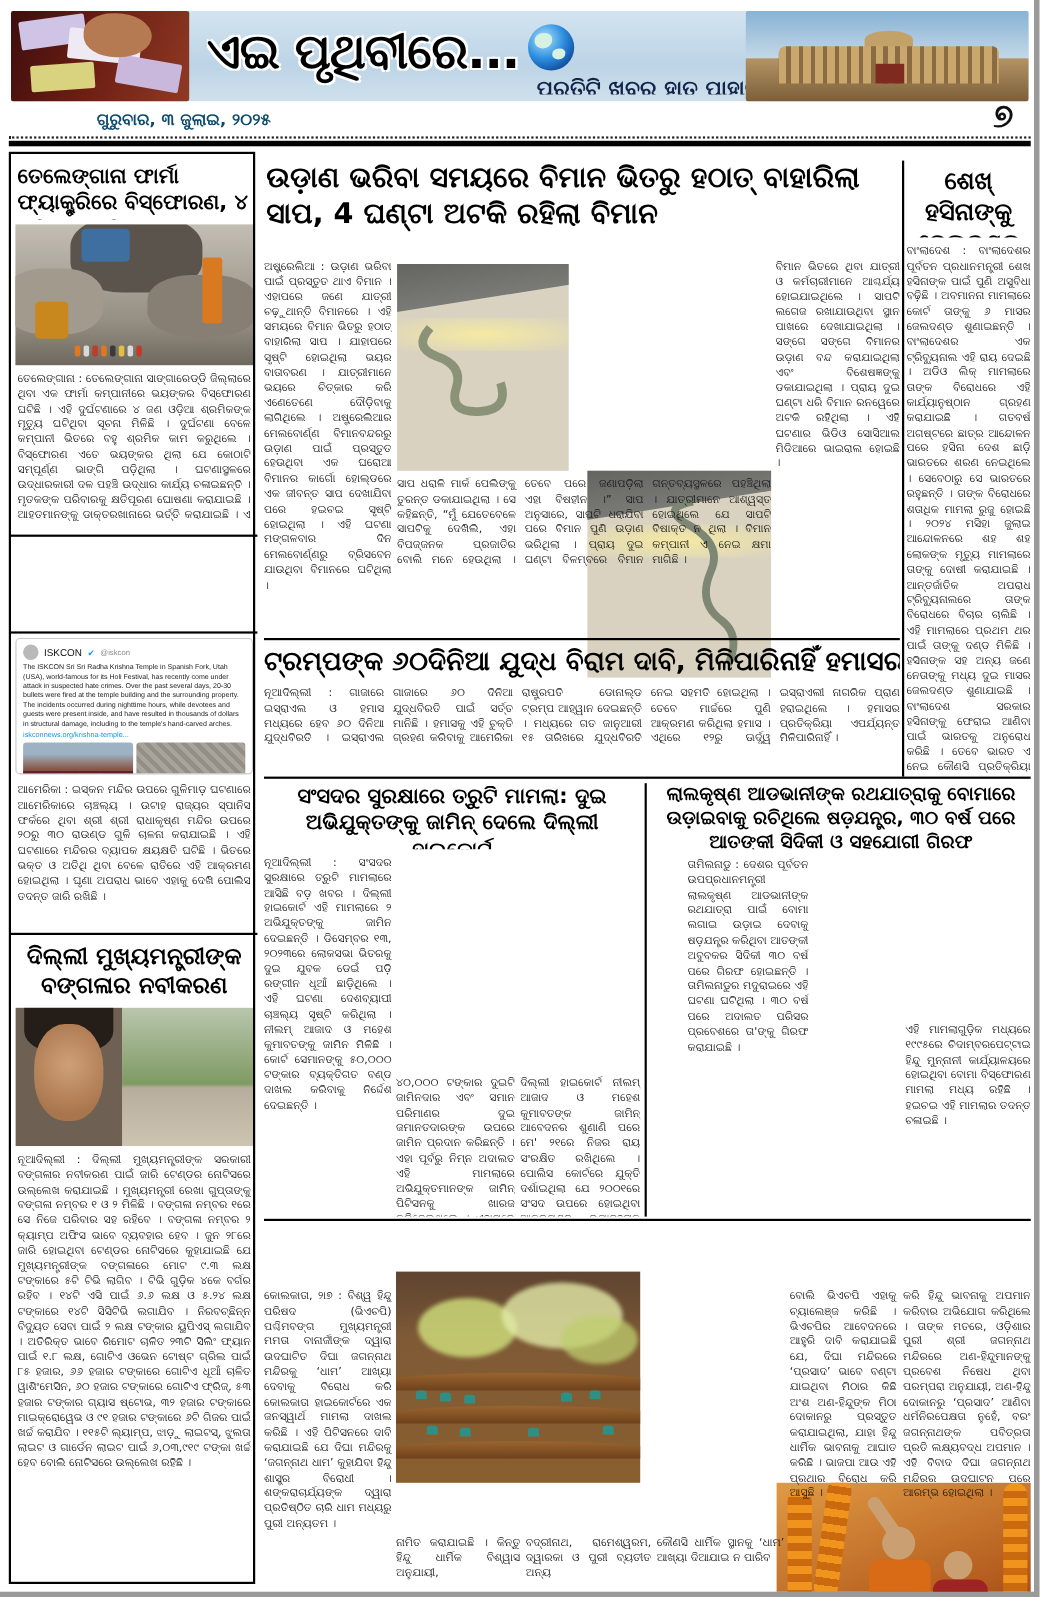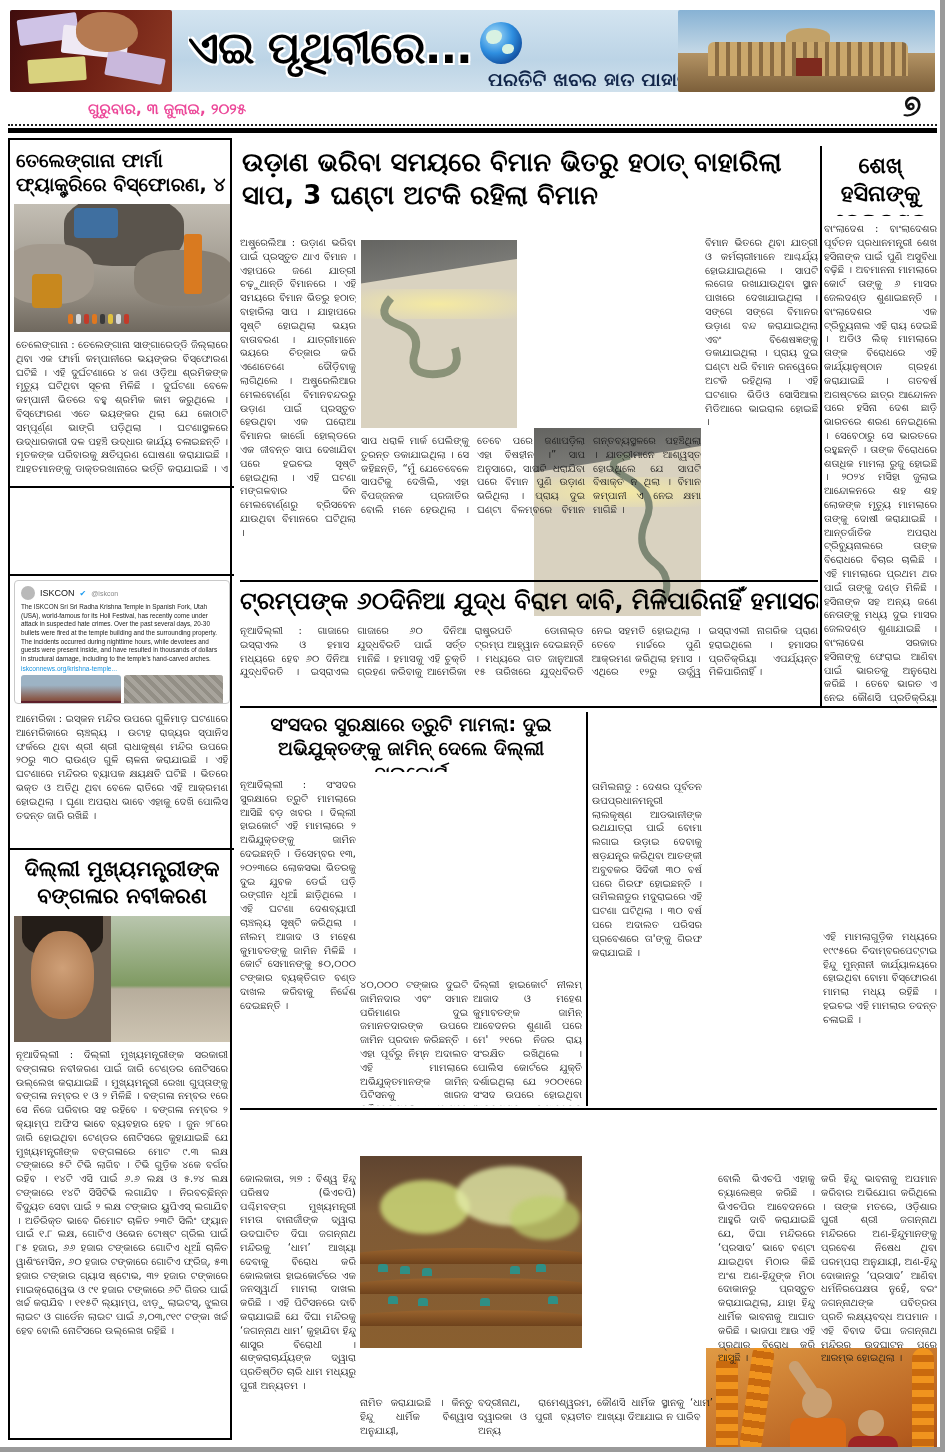--- a/index.html
+++ b/index.html
@@ -17,21 +17,21 @@
   .globe{border-radius:50%;background:radial-gradient(circle at 35% 32%,#aee2fa,#2f8fe0 45%,#0b3f8f 85%);overflow:hidden}
   .globe i{position:absolute;background:#d8f2e2;border-radius:50% 40% 55% 45%}
   .mast-parl{background:linear-gradient(180deg,#87b2d4 0%,#c4d8e6 52%,#b39364 53%,#7c5f3a 100%);overflow:hidden;border-radius:2px}
   .colonnade{position:absolute;background:repeating-linear-gradient(90deg,#caa76c 0 7px,#8a6b42 7px 11px);border-radius:6px 6px 0 0}
   .dome{position:absolute;background:#c2a269;border-radius:50% 50% 0 0}
   .parl-gate{position:absolute;background:#7e2a1e}
   
   .dotline{border-top:2px dotted #222}
   .bar{background:#000}
   .rule{background:#000}
-  .date-txt{font-size:15px;font-weight:bold;color:#ec4899;white-space:nowrap}
+  .date-txt{font-size:15px;font-weight:bold;color:#0c4a6e;white-space:nowrap}
   .pagenum{font-size:30px;font-weight:bold;color:#111}
   .hl{font-weight:bold;color:#000;overflow:hidden;line-height:1.28}
   .hl-c{text-align:center}
   .body-txt{font-size:10px;line-height:1.38;color:#1a1a1a;text-align:justify;overflow:hidden}
   .cols3{column-count:3;column-gap:8px}
   .cols5{column-count:5;column-gap:8px}
   .leftbox{border:2px solid #000}
   
   .explosion-photo{background:linear-gradient(180deg,#c3beb4,#948d82 70%,#6f685e);overflow:hidden}
   .blob{position:absolute;border-radius:40%}
@@ -153,21 +153,21 @@
       <div class="cm-left">
           <div class="cm-hair"></div>
           <div class="cm-face"></div>
         </div>
       <div class="cm-right"></div>
     </div>
 
     <div class="abs body-txt" style="left:6px;top:908px;width:212px;height:388px">ନୂଆଦିଲ୍ଲୀ : ଦିଲ୍ଲୀ ମୁଖ୍ୟମନ୍ତ୍ରୀଙ୍କ ସରକାରୀ ବଙ୍ଗଳାର ନବୀକରଣ ପାଇଁ ଜାରି ଟେଣ୍ଡର ନୋଟିସରେ ଉଲ୍ଲେଖ କରାଯାଇଛି । ମୁଖ୍ୟମନ୍ତ୍ରୀ ରେଖା ଗୁପ୍ତାଙ୍କୁ ବଙ୍ଗଳା ନମ୍ବର ୧ ଓ ୨ ମିଳିଛି । ବଙ୍ଗଳା ନମ୍ବର ୧ରେ ସେ ନିଜେ ପରିବାର ସହ ରହିବେ । ବଙ୍ଗଳା ନମ୍ବର ୨ କ୍ୟାମ୍ପ ଅଫିସ ଭାବେ ବ୍ୟବହାର ହେବ । ଜୁନ ୨୮ରେ ଜାରି ହୋଇଥିବା ଟେଣ୍ଡର ନୋଟିସରେ କୁହାଯାଇଛି ଯେ ମୁଖ୍ୟମନ୍ତ୍ରୀଙ୍କ ବଙ୍ଗଳାରେ ମୋଟ ୯.୩ ଲକ୍ଷ ଟଙ୍କାରେ ୫ଟି ଟିଭି ଲାଗିବ । ଟିଭି ଗୁଡ଼ିକ ୪କେ ବର୍ଗର ରହିବ । ୧୪ଟି ଏସି ପାଇଁ ୬.୬ ଲକ୍ଷ ଓ ୫.୨୪ ଲକ୍ଷ ଟଙ୍କାରେ ୧୪ଟି ସିସିଟିଭି ଲଗାଯିବ । ନିରବଚ୍ଛିନ୍ନ ବିଦ୍ୟୁତ ସେବା ପାଇଁ ୨ ଲକ୍ଷ ଟଙ୍କାର ୟୁପିଏସ୍ ଲଗାଯିବ । ଅତିରିକ୍ତ ଭାବେ ରିମୋଟ ଚାଳିତ ୨୩ଟି ସିଲିଂ ଫ୍ୟାନ ପାଇଁ ୧.୮ ଲକ୍ଷ, ଗୋଟିଏ ଓଭେନ ଟୋଷ୍ଟ ଗ୍ରିଲ ପାଇଁ ୮୫ ହଜାର, ୬୬ ହଜାର ଟଙ୍କାରେ ଗୋଟିଏ ଧୂଆଁ ଚାଳିତ ୱାଶିଂମେସିନ, ୬୦ ହଜାର ଟଙ୍କାରେ ଗୋଟିଏ ଫ୍ରିଜ୍, ୫୩ ହଜାର ଟଙ୍କାର ଗ୍ୟାସ ଷ୍ଟୋଭ, ୩୨ ହଜାର ଟଙ୍କାରେ ମାଇକ୍ରୋୱେଭ ଓ ୯୧ ହଜାର ଟଙ୍କାରେ ୬ଟି ଗିଜର ପାଇଁ ଖର୍ଚ୍ଚ କରାଯିବ । ୧୧୫ଟି ଲ୍ୟାମ୍ପ, ଝାଡ଼ୁ ଲାଇଟସ୍, ଝୁଲତା ଲାଇଟ ଓ ଗାର୍ଡେନ ଲାଇଟ ପାଇଁ ୬,୦୩,୯୧୯ ଟଙ୍କା ଖର୍ଚ୍ଚ ହେବ ବୋଲି ନୋଟିସରେ ଉଲ୍ଲେଖ ରହିଛି ।</div>
   </div>
 
-  <div class="abs hl" style="left:242px;top:146px;width:578px;height:84px;font-size:26px">ଉଡ଼ାଣ ଭରିବା ସମୟରେ ବିମାନ ଭିତରୁ ହଠାତ୍ ବାହାରିଲା ସାପ, 3 ଘଣ୍ଟା ଅଟକି ରହିଲା ବିମାନ</div>
+  <div class="abs hl" style="left:242px;top:146px;width:578px;height:84px;font-size:26px">ଉଡ଼ାଣ ଭରିବା ସମୟରେ ବିମାନ ଭିତରୁ ହଠାତ୍ ବାହାରିଲା ସାପ, 4 ଘଣ୍ଟା ଅଟକି ରହିଲା ବିମାନ</div>
 
   <div class="abs snakebox" style="left:361px;top:240px;width:156px;height:188px">
     <div class="rack"></div>
       <div class="glow"></div>
     <svg width="156" height="188" style="position:absolute;left:0;top:0">
       <path d="M30 58 q-16 18 6 26 q24 8 18 28 q-8 24 22 22 q26 -2 18 -26" fill="none" stroke="#8a9278" stroke-width="8"></path>
     </svg>
   </div>
   <div class="abs snakebox" style="left:534px;top:240px;width:167px;height:188px">
     <div class="rack"></div>
@@ -210,21 +210,22 @@
     <div class="seat" style="left:28px;top:140px"></div>
       <div class="seat" style="left:58px;top:142px"></div>
       <div class="seat" style="left:120px;top:142px"></div>
       <div class="seat" style="left:188px;top:140px"></div>
   </div>
   <div class="abs body-txt" style="left:360px;top:978px;width:108px;height:128px">୪୦,୦୦୦ ଟଙ୍କାର ଦୁଇଟି ଜାମିନଦାର ଏବଂ ସମାନ ପରିମାଣର ଦୁଇ ଜମାନତଦାରଙ୍କ ଉପରେ ଜାମିନ ପ୍ରଦାନ କରିଛନ୍ତି । ଏହା ପୂର୍ବରୁ ନିମ୍ନ ଅଦାଲତ ଏହି ମାମଲାରେ ଅଭିଯୁକ୍ତମାନଙ୍କ ଜାମିନ୍ ପିଟିସନକୁ ଖାରଜ କରିଦେଇଥିଲେ । ଏହାପରେ ଅଭିଯୁକ୍ତମାନେ ନିମ୍ନ ଅଦାଲତଙ୍କ ଆଦେଶକୁ ଚ୍ୟାଲେଞ୍ଜ କରିଥିଲେ ।</div>
   <div class="abs body-txt" style="left:473px;top:978px;width:109px;height:128px">ଦିଲ୍ଲୀ ହାଇକୋର୍ଟ ନୀଲମ୍ ଆଜାଦ ଓ ମହେଶ କୁମାବତଙ୍କ ଜାମିନ୍ ଆବେଦନର ଶୁଣାଣି ପରେ ମେ' ୨୧ରେ ନିଜର ରାୟ ସଂରକ୍ଷିତ ରଖିଥିଲେ । ପୋଲିସ କୋର୍ଟରେ ଯୁକ୍ତି ଦର୍ଶାଇଥିଲା ଯେ ୨୦୦୧ରେ ସଂସଦ ଉପରେ ହୋଇଥିବା ଆକ୍ରମଣର ଭୟାବହତାକୁ ତାଜା କରିବା ଥିଲା ଅଭିଯୁକ୍ତମାନଙ୍କ ଉଦ୍ଦେଶ୍ୟ ।</div>
 
   <div class="abs rule" style="left:586px;top:712px;width:2px;height:394px"></div>
 
-  <div class="abs body-txt" style="left:592px;top:780px;width:110px;height:326px">ତାମିଲନାଡୁ : ଦେଶର ପୂର୍ବତନ ଉପପ୍ରଧାନମନ୍ତ୍ରୀ ଲାଲକୃଷ୍ଣ ଆଡଭାନୀଙ୍କ ରଥଯାତ୍ରା ପାଇଁ ବୋମା ଲଗାଇ ଉଡ଼ାଇ ଦେବାକୁ ଷଡ଼ଯନ୍ତ୍ର କରିଥିବା ଆତଙ୍କୀ ଅବୁବକର ସିଦିକୀ ୩୦ ବର୍ଷ ପରେ ଗିରଫ ହୋଇଛନ୍ତି । ତାମିଲନାଡୁର ମଦୁରାଇରେ ଏହି ଘଟଣା ଘଟିଥିଲା । ୩୦ ବର୍ଷ ପରେ ଅଦାଲତ ପରିସର ପ୍ରବେଶରେ ତା'ଙ୍କୁ ଗିରଫ କରାଯାଇଛି ।</div>
+  <div class="abs hl hl-c" style="left:592px;top:712px;width:345px;height:60px;font-size:17px">ଲାଲକୃଷ୍ଣ ଆଡଭାନୀଙ୍କ ରଥଯାତ୍ରାକୁ ବୋମାରେ ଉଡ଼ାଇବାକୁ ରଚିଥିଲେ ଷଡ଼ଯନ୍ତ୍ର, ୩୦ ବର୍ଷ ପରେ ଆତଙ୍କୀ ସିଦିକୀ ଓ ସହଯୋଗୀ ଗିରଫ</div>
+  <div class="abs body-txt" style="left:625px;top:780px;width:110px;height:326px">ତାମିଲନାଡୁ : ଦେଶର ପୂର୍ବତନ ଉପପ୍ରଧାନମନ୍ତ୍ରୀ ଲାଲକୃଷ୍ଣ ଆଡଭାନୀଙ୍କ ରଥଯାତ୍ରା ପାଇଁ ବୋମା ଲଗାଇ ଉଡ଼ାଇ ଦେବାକୁ ଷଡ଼ଯନ୍ତ୍ର କରିଥିବା ଆତଙ୍କୀ ଅବୁବକର ସିଦିକୀ ୩୦ ବର୍ଷ ପରେ ଗିରଫ ହୋଇଛନ୍ତି । ତାମିଲନାଡୁର ମଦୁରାଇରେ ଏହି ଘଟଣା ଘଟିଥିଲା । ୩୦ ବର୍ଷ ପରେ ଅଦାଲତ ପରିସର ପ୍ରବେଶରେ ତା'ଙ୍କୁ ଗିରଫ କରାଯାଇଛି ।</div>
 
   <div class="abs adv-photo" style="left:706px;top:780px;width:231px;height:144px">
     <div class="garland" style="left:10px;top:6px;height:130px"></div>
     <div class="garland" style="left:40px;top:-4px;height:110px;transform:rotate(8deg)"></div>
     <div class="adv-arm" style="left:92px;top:10px;width:12px;height:44px"></div>
     <div class="adv-head" style="left:96px;top:40px;width:30px;height:30px"></div>
     <div class="adv-man" style="left:84px;top:70px;width:56px;height:74px"></div>
     <div class="adv-head" style="left:152px;top:62px;width:26px;height:26px"></div>
     <div class="adv-woman" style="left:142px;top:88px;width:50px;height:56px"></div>
     <div class="garland" style="left:206px;top:0;height:140px"></div>

